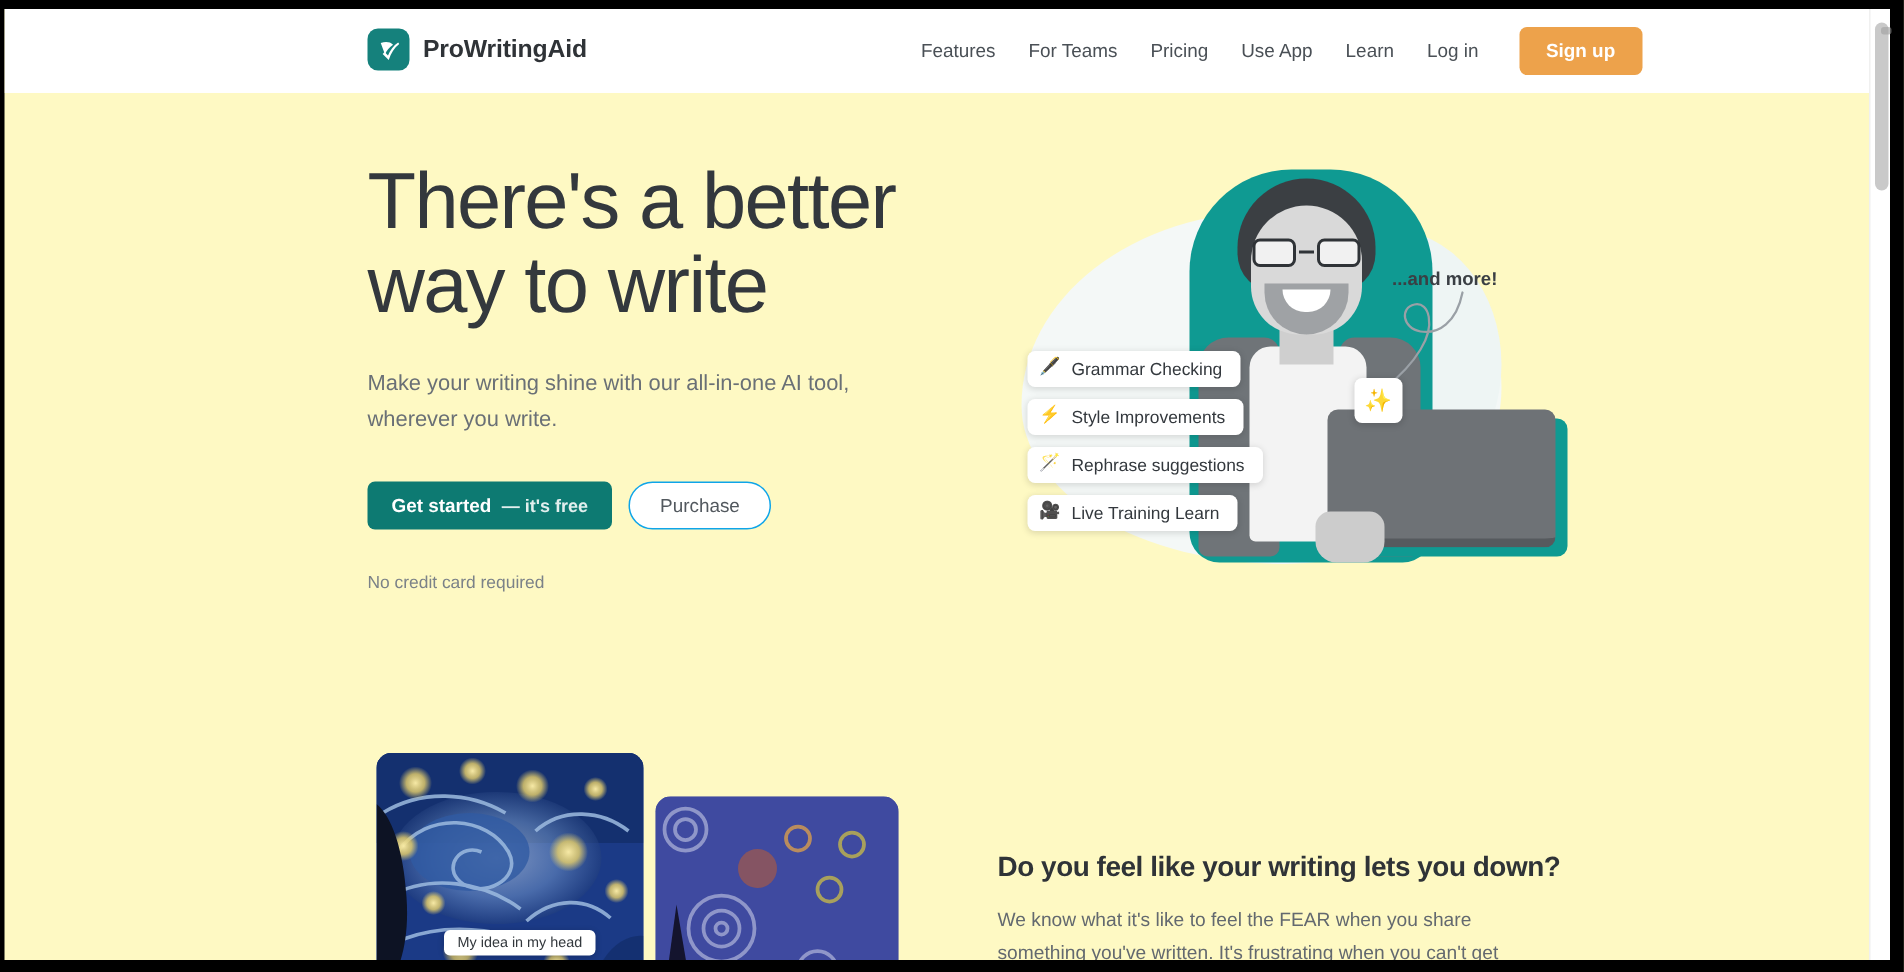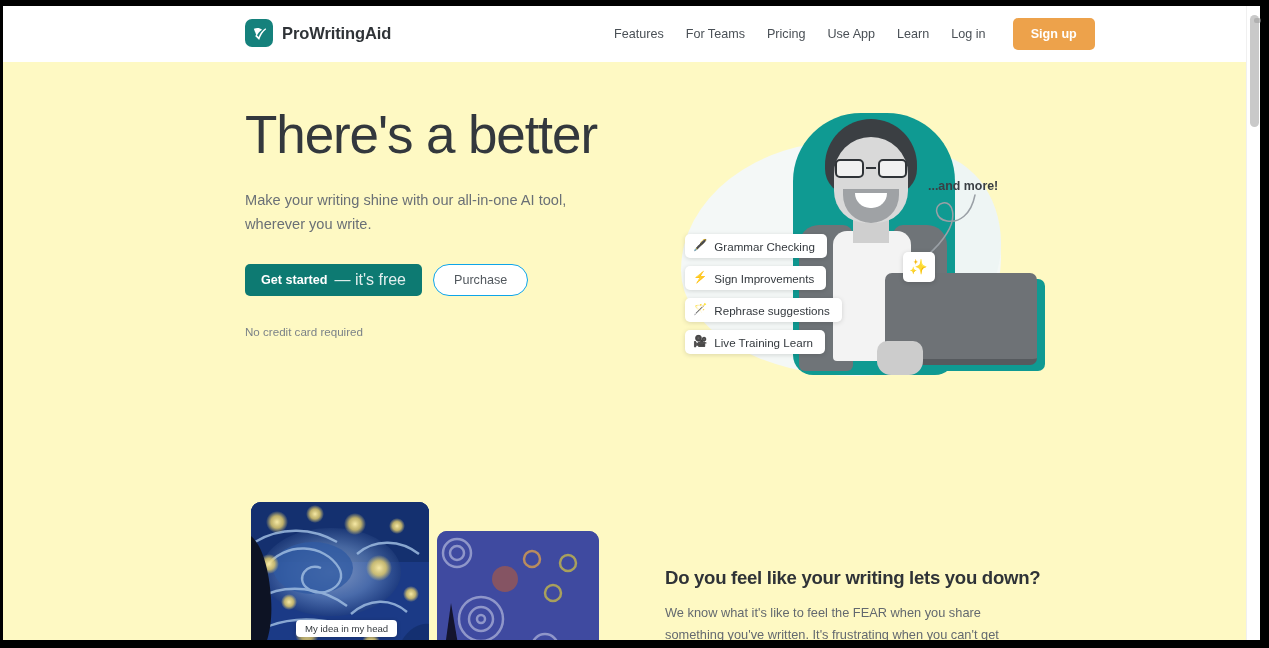--- a/index.html
+++ b/index.html
@@ -172,22 +172,22 @@
     height: 32px;
     font-size: 12.6px;
     font-weight: 600;
     cursor: pointer;
     display: inline-flex;
     align-items: center;
     gap: 7px;
     white-space: nowrap;
   }
   .btn-primary .free {
-    font-weight: 400;
-    font-size: 16px;
+    font-weight: 700;
+    font-size: 12px;
     opacity: .88;
   }
   .btn-secondary {
     background: #ffffff;
     color: #52585e;
     border: 1px solid #0ea5e9;
     border-radius: 16px;
     height: 32px;
     padding: 0 20px;
     font-size: 12.6px;
@@ -489,20 +489,21 @@
         <button class="nav-cta">Sign up</button>
       </nav>
 
     </div>
 
     <div class="hero">
 
       <div class="hero-copy">
         <h1 class="hero-title">
           <span>There's a better</span><br>
+          <span>way to write</span>
         </h1>
 
         <p class="hero-sub">Make your writing shine with our all-in-one AI tool, wherever you write.</p>
 
         <div class="hero-actions">
           <button class="btn-primary">
             <span>Get started</span>
             <span class="free">— it's free</span>
           </button>
           <button class="btn-secondary">Purchase</button>
@@ -542,21 +543,21 @@
           <path d="M62 2 C58 22, 46 30, 34 28 C22 26, 20 12, 30 10 C40 8, 44 24, 34 40 C28 50, 20 58, 10 66" fill="none" stroke="#9aa0a6" stroke-width="1.5" stroke-linecap="round"></path>
         </svg>
 
         <div class="pill-stack">
           <div class="pill">
             <span class="pill-ico">🖋️</span>
             <span class="pill-label">Grammar Checking</span>
           </div>
           <div class="pill">
             <span class="pill-ico">⚡</span>
-            <span class="pill-label">Sign Improvements</span>
+            <span class="pill-label">Style Improvements</span>
           </div>
           <div class="pill">
             <span class="pill-ico">🪄</span>
             <span class="pill-label">Rephrase suggestions</span>
           </div>
           <div class="pill">
             <span class="pill-ico">🎥</span>
             <span class="pill-label">Live Training Learn</span>
           </div>
         </div>

